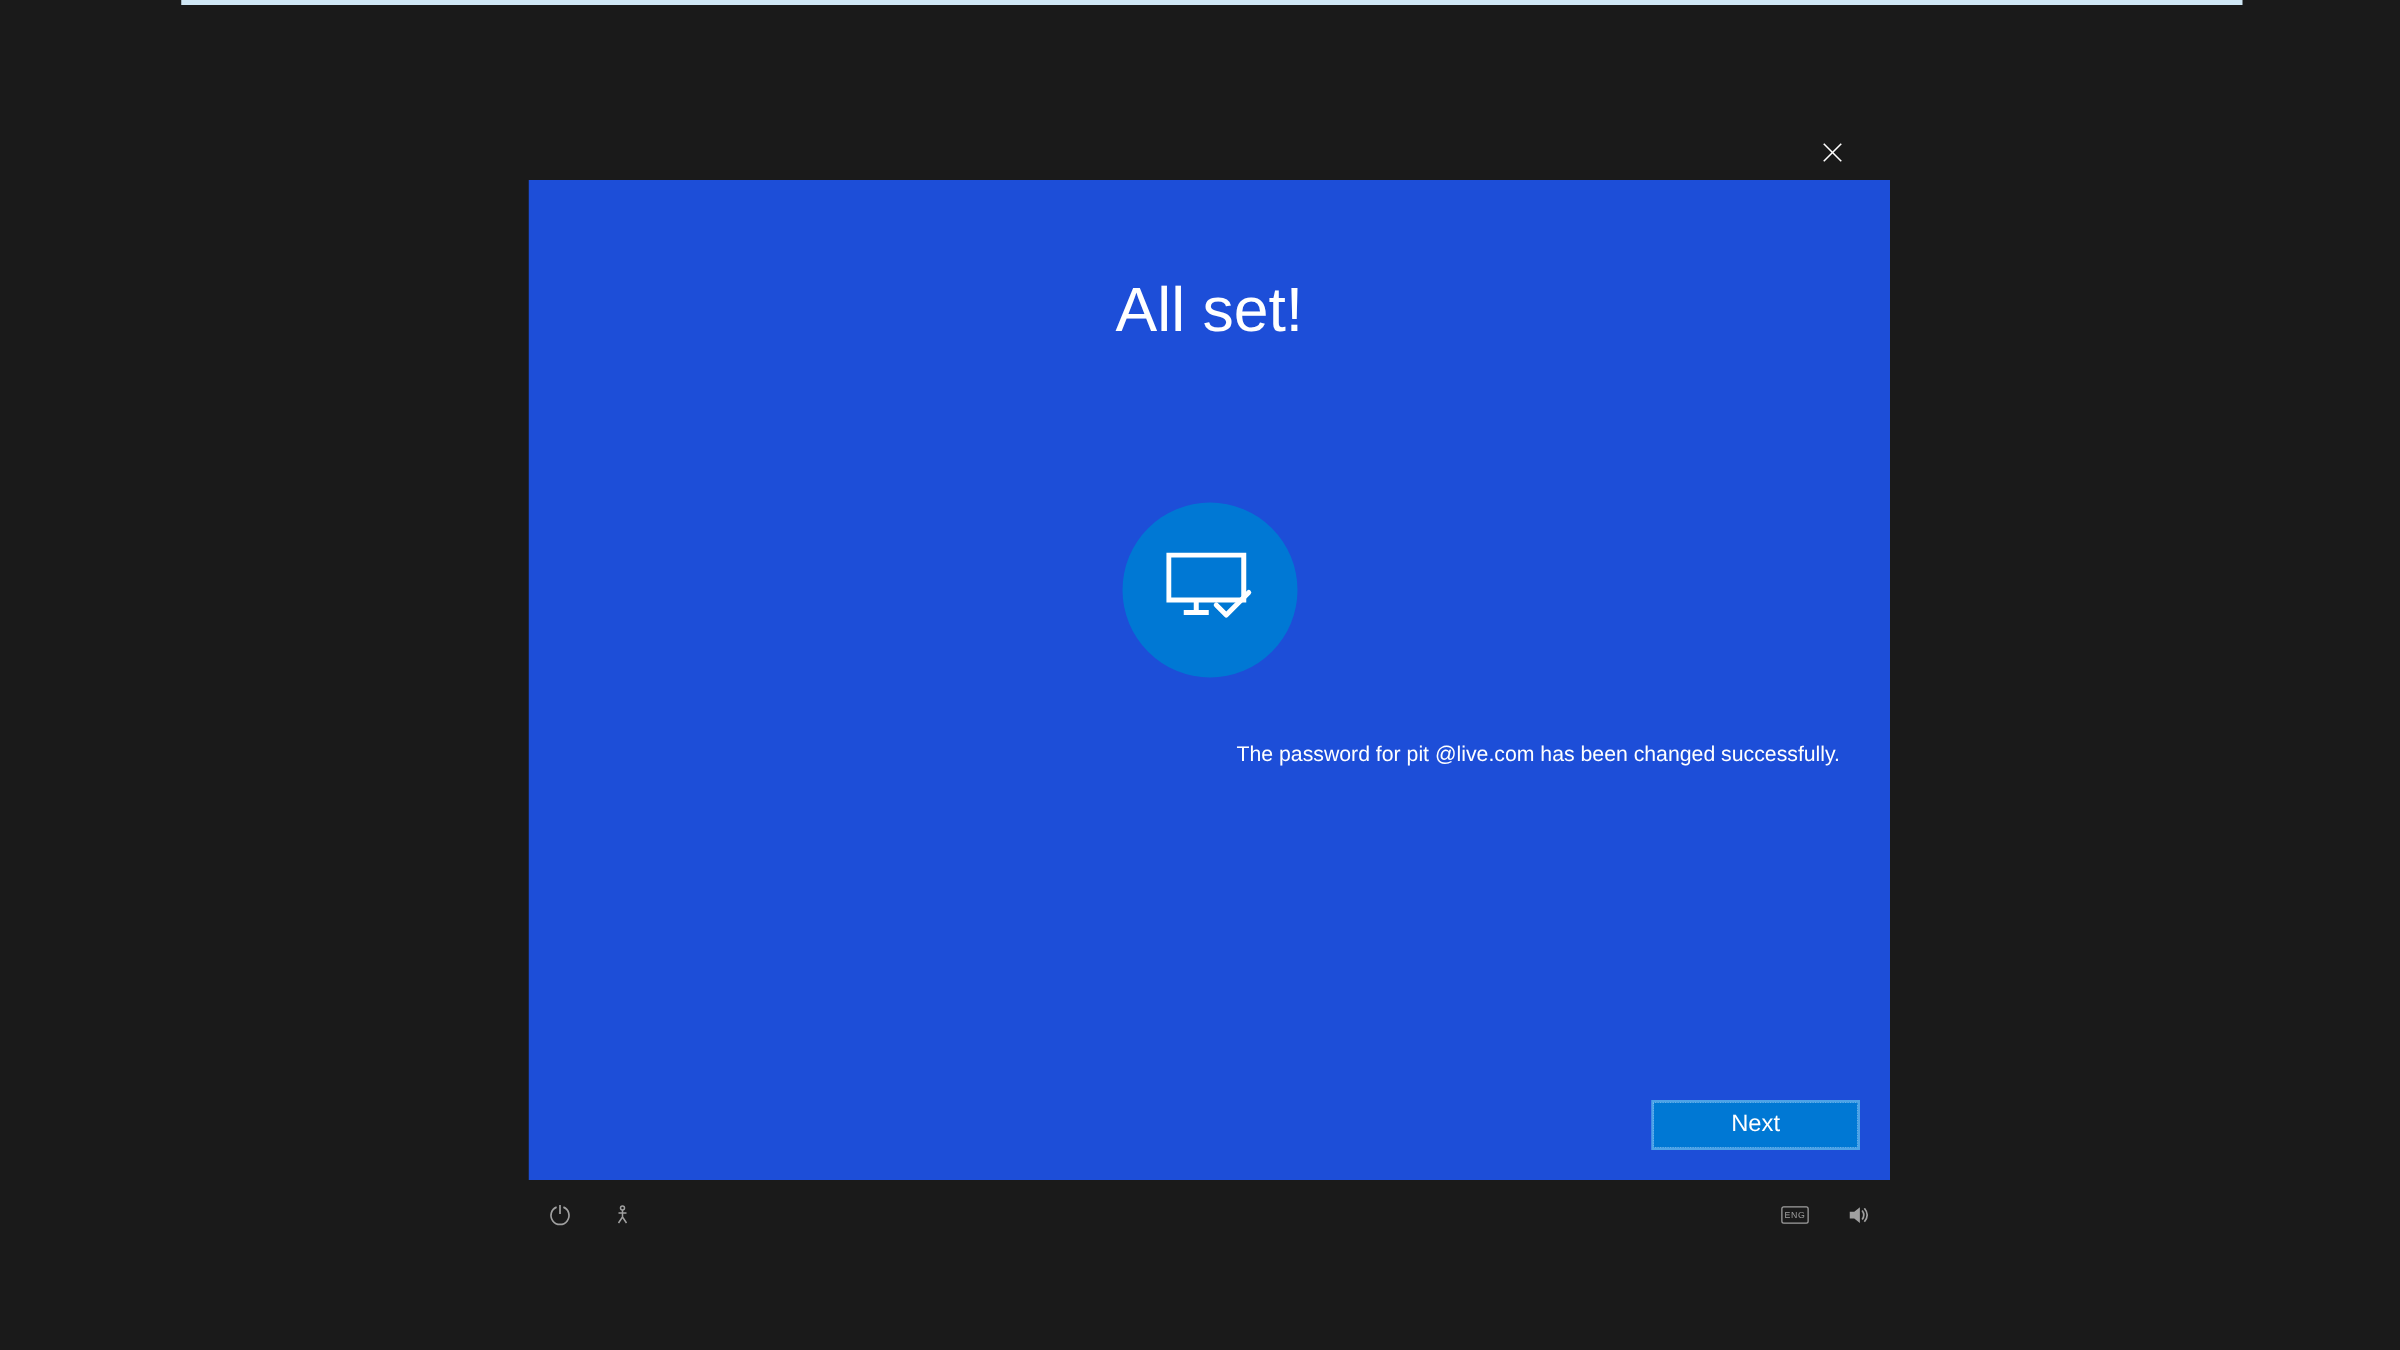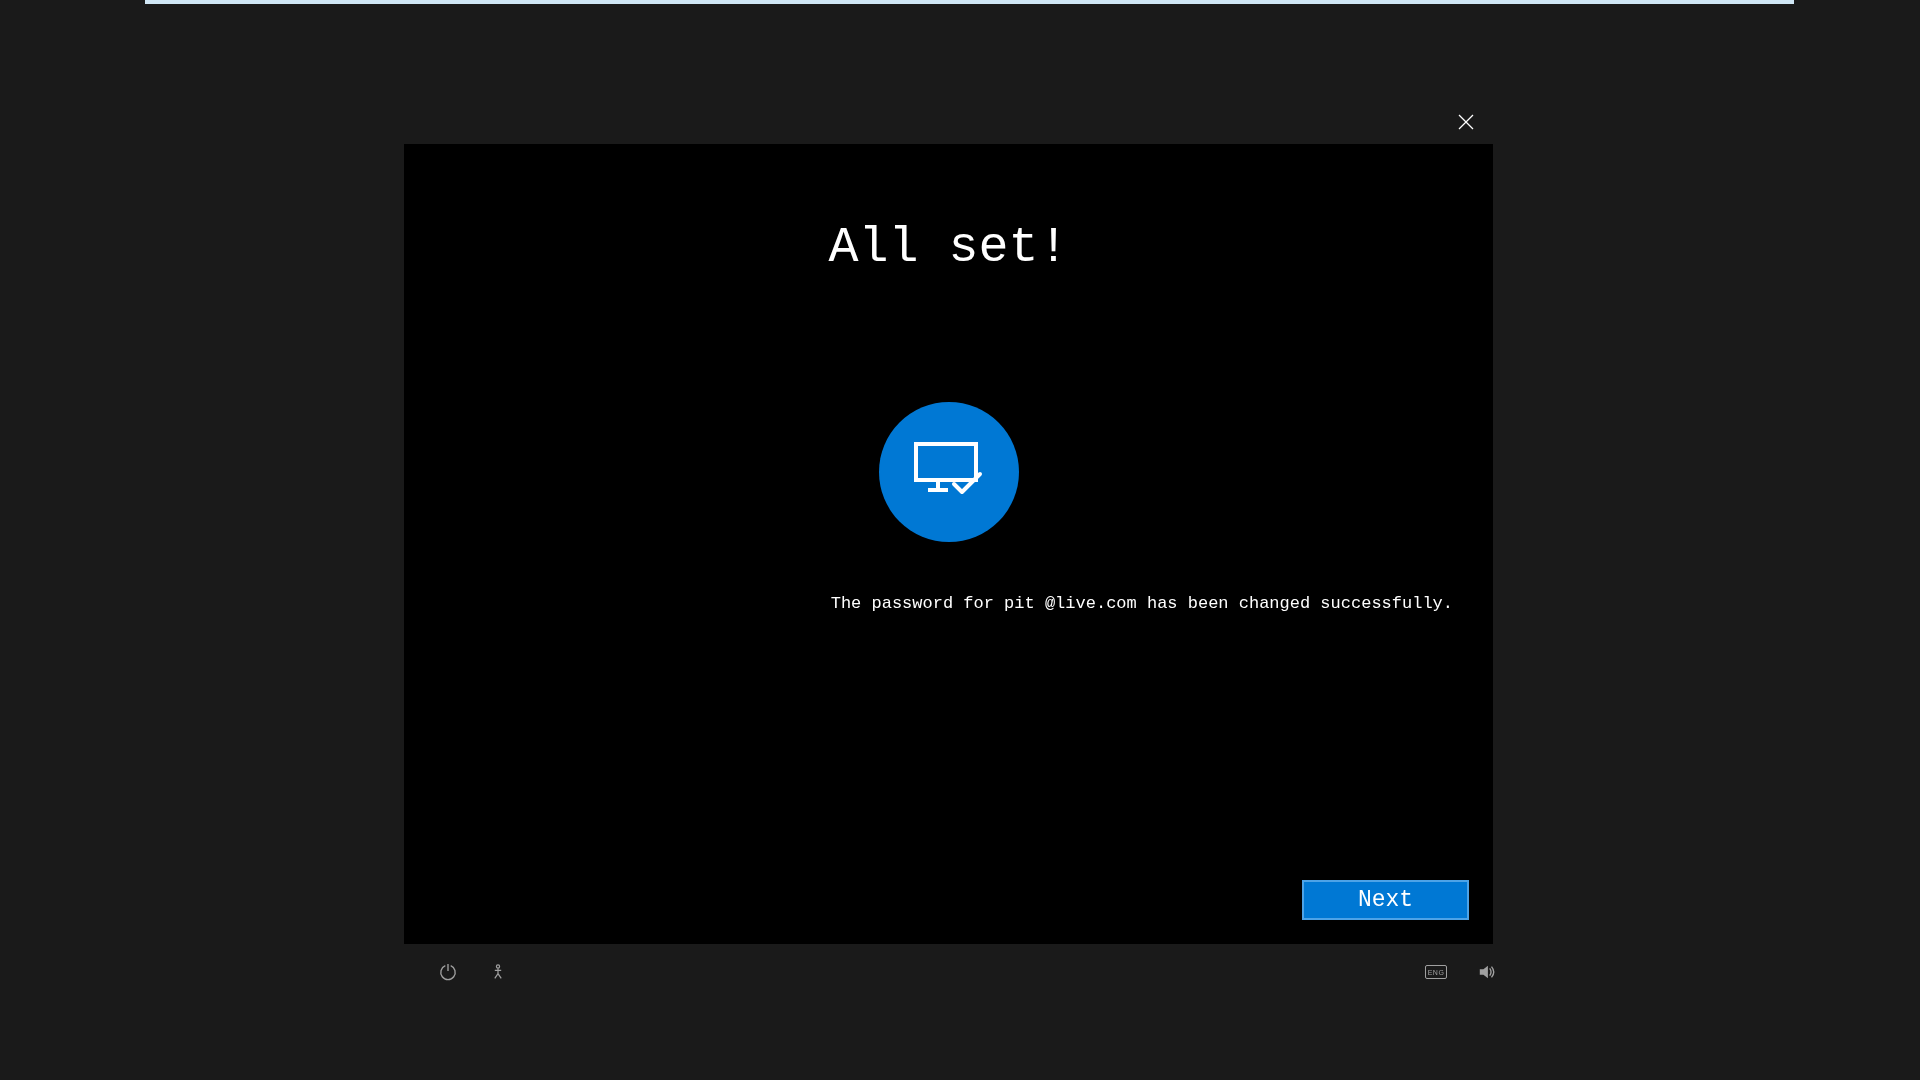--- a/index.html
+++ b/index.html
@@ -39,26 +39,25 @@
       color: #ffffff;
     }
     
     .close-button svg {
       width: 16px;
       height: 16px;
     }
     
     .dialog-panel {
       position: absolute;
-      left: 404px;
+      left: 423px;
       top: 144px;
       width: 1089px;
       height: 800px;
-      background: #000000;
-      font-family: Liberation Mono, monospace;
+      background: #1d4ed8;
     }
     
     .title {
       position: absolute;
       top: 75px;
       left: 0;
       right: 0;
       text-align: center;
       color: #ffffff;
       font-size: 50px;
@@ -101,21 +100,21 @@
       position: absolute;
       bottom: 25px;
       right: 25px;
       width: 165px;
       height: 38px;
       background: #0078d4;
       border: 1px dotted #ffffff;
       outline: 2px solid #4da3e7;
       outline-offset: -1px;
       color: #ffffff;
-      font-size: 23px;
+      font-size: 19px;
       font-family: inherit;
       cursor: pointer;
     }
     
     .bottom-toolbar {
       position: absolute;
       left: 423px;
       top: 952px;
       width: 1089px;
       height: 40px;

